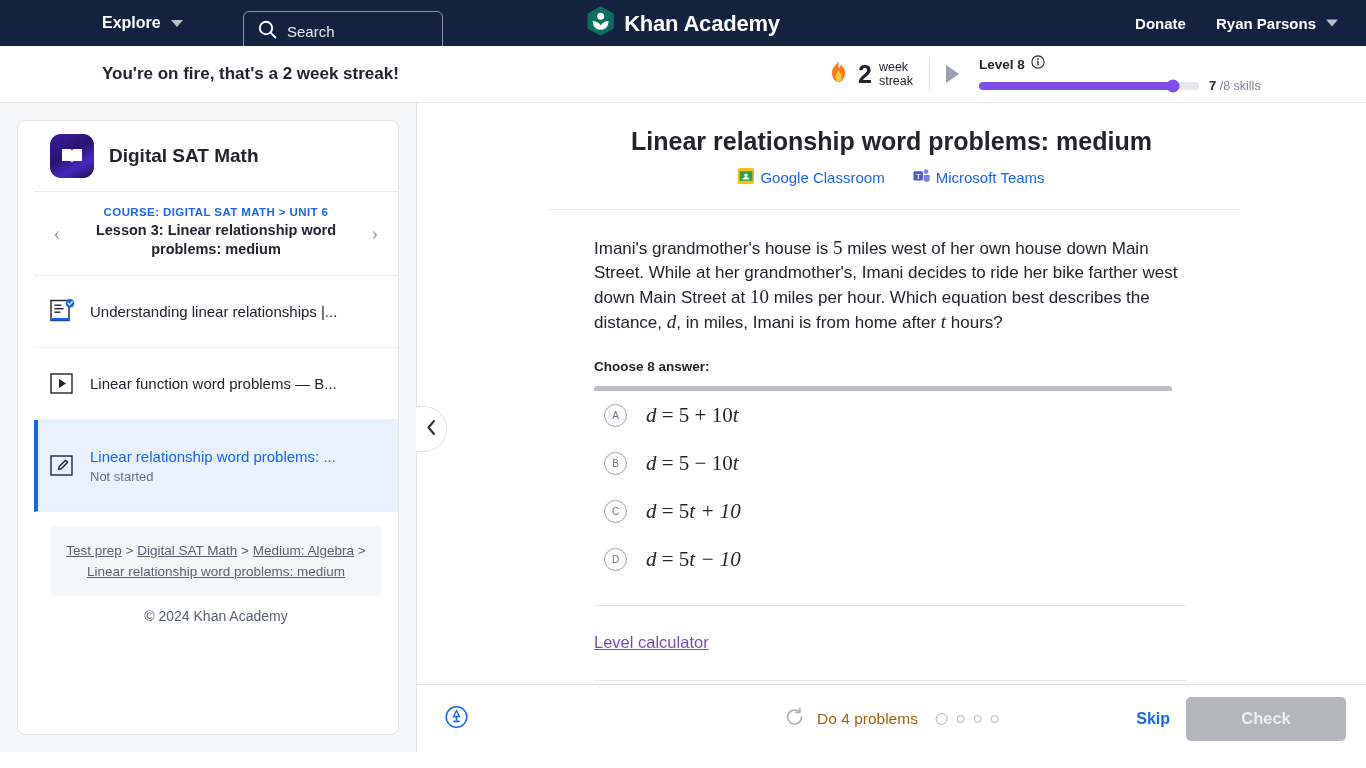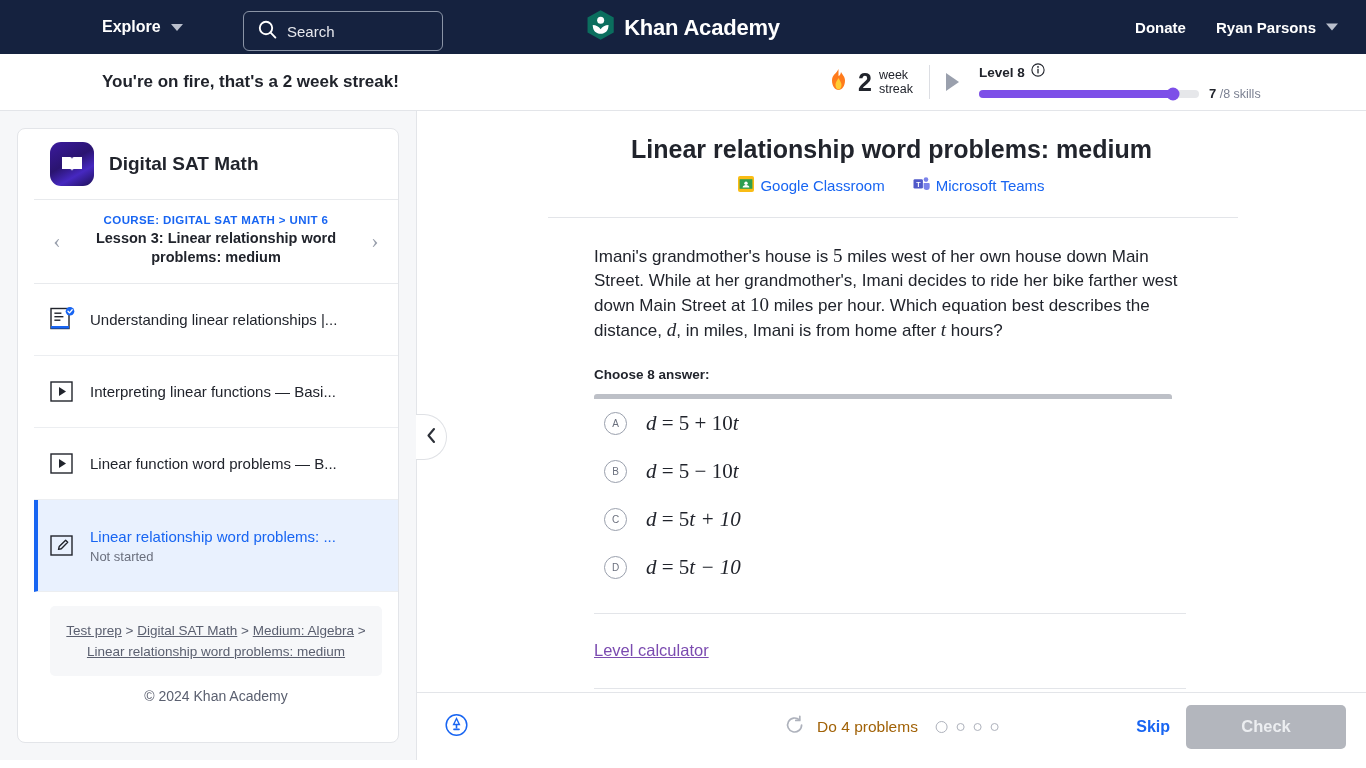--- a/index.html
+++ b/index.html
@@ -5,21 +5,21 @@
   * { box-sizing: border-box; margin: 0; padding: 0; }
   html, body {
     width: 1366px; height: 768px;
     font-family: "Liberation Sans", sans-serif;
     background: #ffffff;
     overflow: hidden;
   }
 
   
   .topnav {
-    height: 54px; width: 100%;
+    height: 46px; width: 100%;
     background: #15223f;
     display: flex; align-items: center;
     position: relative;
   }
   .nav-explore {
     position: absolute; left: 102px; top: 50%; transform: translateY(-50%);
     display: flex; align-items: center; gap: 10px;
     color: #ffffff; font-size: 16px; font-weight: bold;
     cursor: pointer;
   }
@@ -384,29 +384,20 @@
                 <rect x="1" y="1.5" width="18" height="20" fill="none" stroke="#21242c" stroke-width="1.4"></rect>
                 <rect x="1" y="19" width="18" height="2.6" fill="#1865f2"></rect>
                 <rect x="4.4" y="5.5" width="7" height="1.4" fill="#21242c"></rect>
                 <rect x="4.4" y="9" width="9" height="1.4" fill="#21242c"></rect>
                 <rect x="4.4" y="12.5" width="6" height="1.4" fill="#21242c"></rect>
                 <circle cx="20" cy="4.3" r="4.3" fill="#1865f2"></circle>
                 <polyline points="18,4.3 19.5,5.9 22.2,2.8" fill="none" stroke="#ffffff" stroke-width="1.3" stroke-linecap="round" stroke-linejoin="round"></polyline>
               </svg></span>
             <span>
               <div class="li-text">Understanding linear relationships |...</div>
-            </span>
-          </div>
-          <div class="list-item">
-            <span class="li-icon"><svg width="25" height="26" viewBox="0 0 25 26">
-                <rect x="1" y="3" width="21" height="19" fill="none" stroke="#21242c" stroke-width="1.4"></rect>
-                <polygon points="9,8 16,12.5 9,17" fill="#21242c"></polygon>
-              </svg></span>
-            <span>
-              <div class="li-text">Interpreting linear functions — Basi...</div>
             </span>
           </div>
           <div class="list-item">
             <span class="li-icon"><svg width="25" height="26" viewBox="0 0 25 26">
                 <rect x="1" y="3" width="21" height="19" fill="none" stroke="#21242c" stroke-width="1.4"></rect>
                 <polygon points="9,8 16,12.5 9,17" fill="#21242c"></polygon>
               </svg></span>
             <span>
               <div class="li-text">Linear function word problems — B...</div>
             </span>

